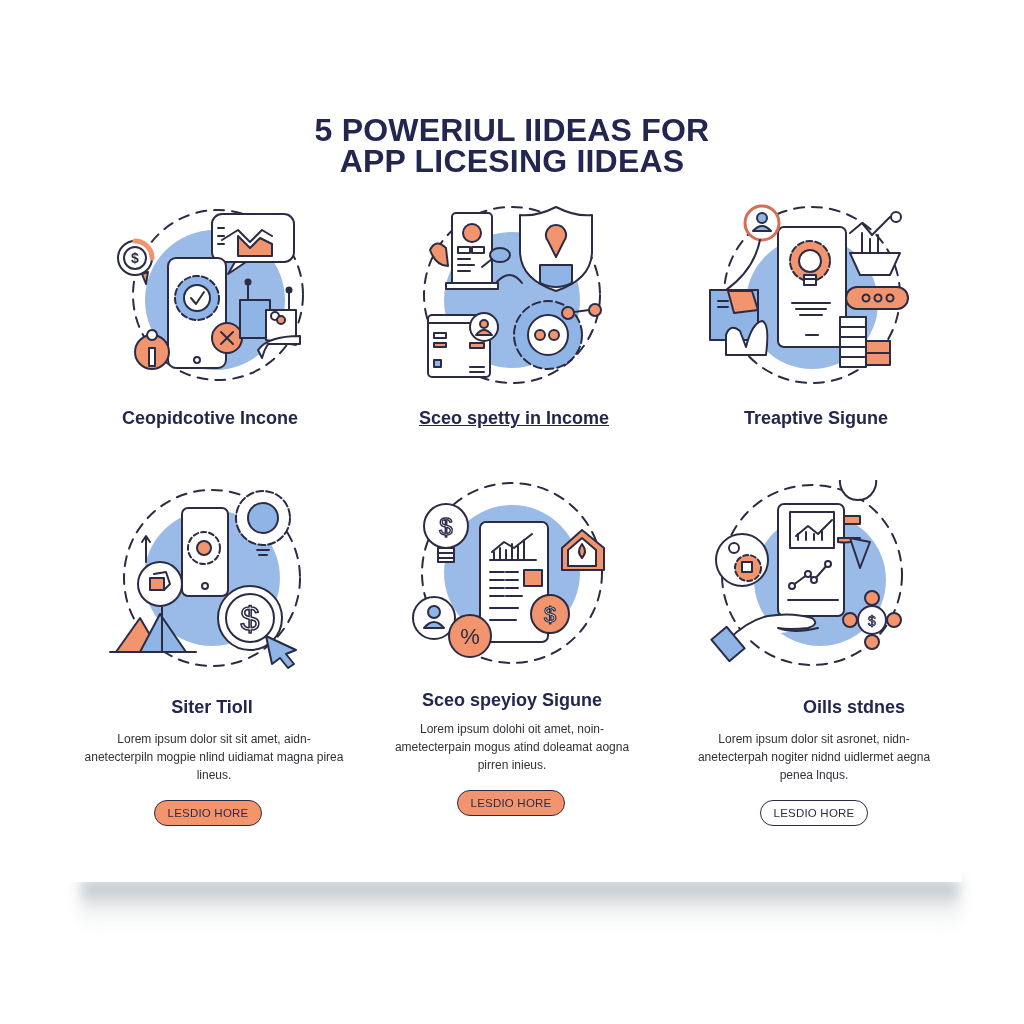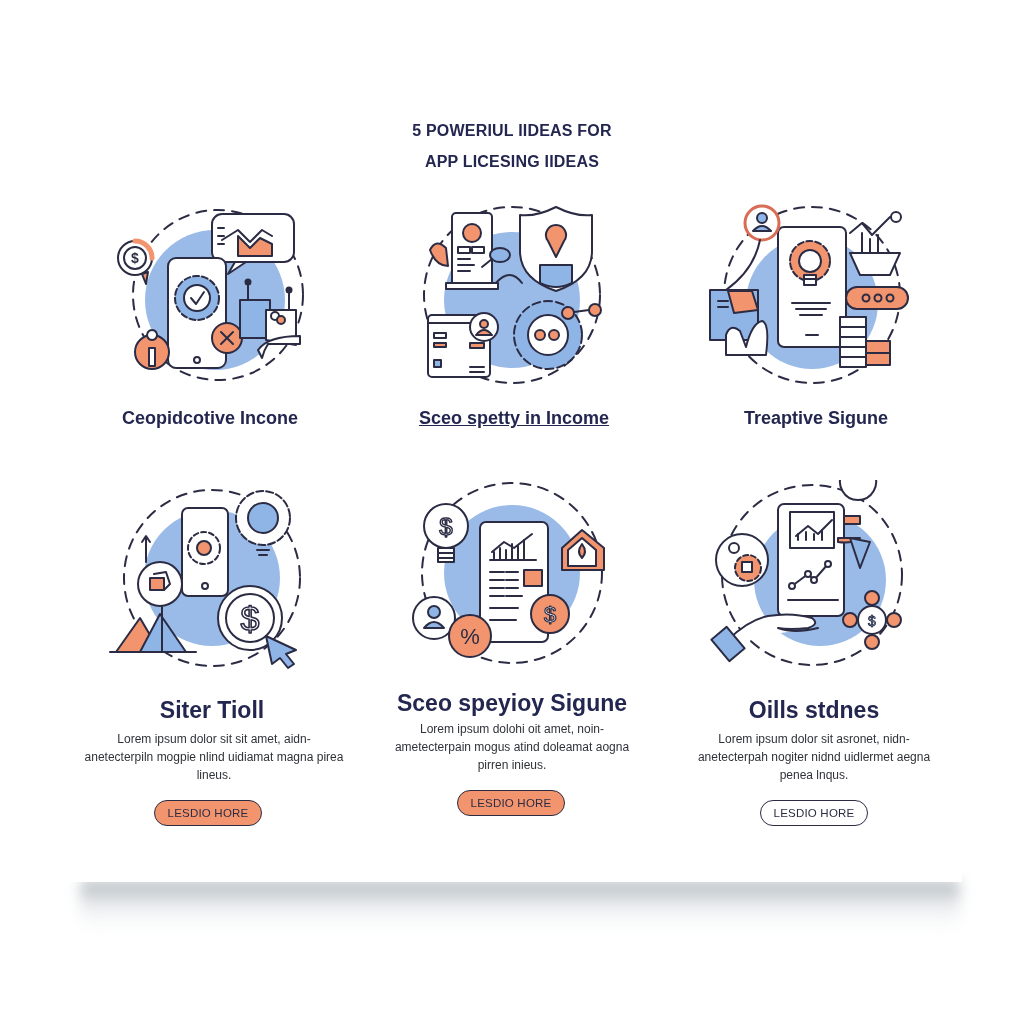--- a/index.html
+++ b/index.html
@@ -10,31 +10,31 @@
   .shadow {
     position: absolute; left: 80px; top: 880px; width: 880px; height: 50px;
     background: linear-gradient(to bottom, rgba(150,160,168,0.75), rgba(210,216,220,0.35) 55%, rgba(255,255,255,0));
     filter: blur(7px); border-radius: 6px;
   }
   .card {
     position: absolute; left: 62px; top: 30px; width: 900px; height: 852px; background: #ffffff;
   }
   .title {
     position: absolute; left: 0; width: 1024px; top: 115px; text-align: center;
-    font-weight: 700; font-size: 16px; line-height: 31px; color: #23264f; letter-spacing: 0.2px;
+    font-weight: 700; font-size: 32px; line-height: 31px; color: #23264f; letter-spacing: 0.2px;
   }
   .title div { white-space: nowrap; }
   .icon { position: absolute; width: 220px; height: 200px; }
   .icon svg { width: 220px; height: 200px; display: block; }
   .label {
     position: absolute; width: 300px; text-align: center; font-weight: 700; font-size: 18px; color: #23264f;
     white-space: nowrap;
   }
   .heading {
-    position: absolute; width: 300px; text-align: center; font-weight: 700; font-size: 23px; color: #23264f;
+    position: absolute; width: 300px; text-align: center; font-weight: 700; font-size: 18px; color: #23264f;
     white-space: nowrap;
   }
   .desc {
     position: absolute; width: 260px; text-align: center; font-size: 12px; line-height: 18px; color: #2f3238;
   }
   .btn {
     position: absolute; height: 24px; width: 106px; border-radius: 13px; border: 1.6px solid #2b2c44;
     font-size: 11.5px; font-weight: 400; color: #2b2c44; text-align: center; line-height: 24px;
     cursor: pointer; box-sizing: content-box; letter-spacing: 0.2px;
   }
@@ -317,15 +317,15 @@
 </div>
 
 <div class="heading" style="left:62px; top:697px;">Siter Tioll</div>
 <div class="desc" style="left:84px; top:730px;">Lorem ipsum dolor sit sit amet, aidn-anetecterpiln mogpie nlind uidiamat magna pirea lineus.</div>
 <div class="btn filled" style="left:154px; top:800px;">LESDIO HORE</div>
 
 <div class="heading" style="left:362px; top:690px;">Sceo speyioy Sigune</div>
 <div class="desc" style="left:382px; top:720px;">Lorem ipsum dolohi oit amet, noin-ametecterpain mogus atind doleamat aogna pirren inieus.</div>
 <div class="btn filled" style="left:457px; top:790px;">LESDIO HORE</div>
 
-<div class="heading" style="left:664px; top:697px;">Oills stdnes</div>
+<div class="heading" style="left:704px; top:697px;">Oills stdnes</div>
 <div class="desc" style="left:684px; top:730px;">Lorem ipsum dolor sit asronet, nidn-anetecterpah nogiter nidnd uidlermet aegna penea lnqus.</div>
 <div class="btn outline" style="left:760px; top:800px;">LESDIO HORE</div>
 
 </body></html>

